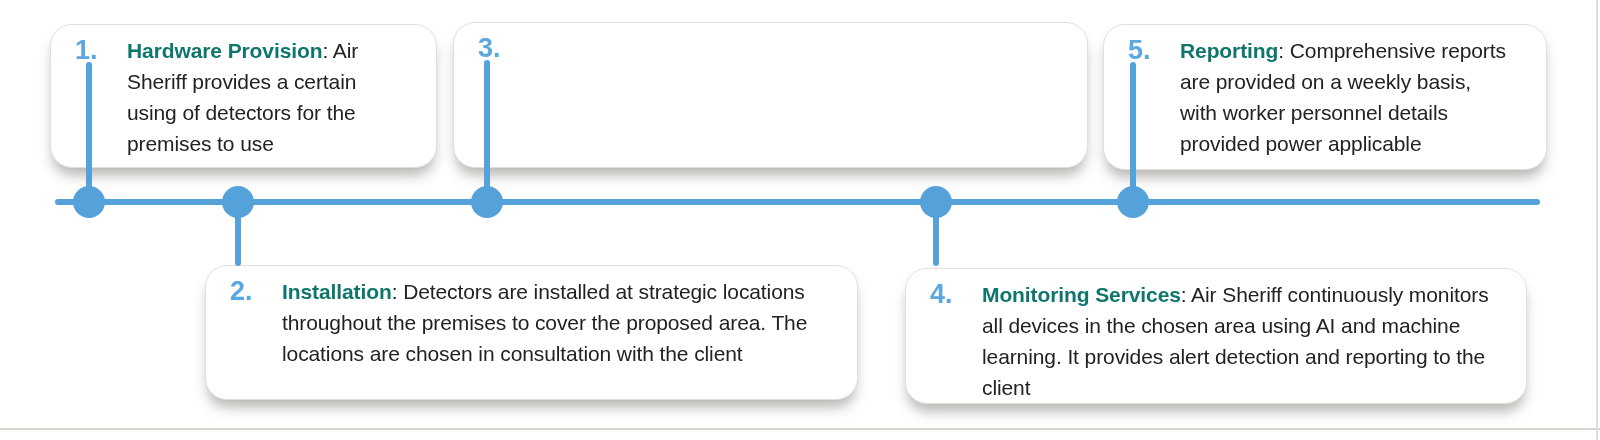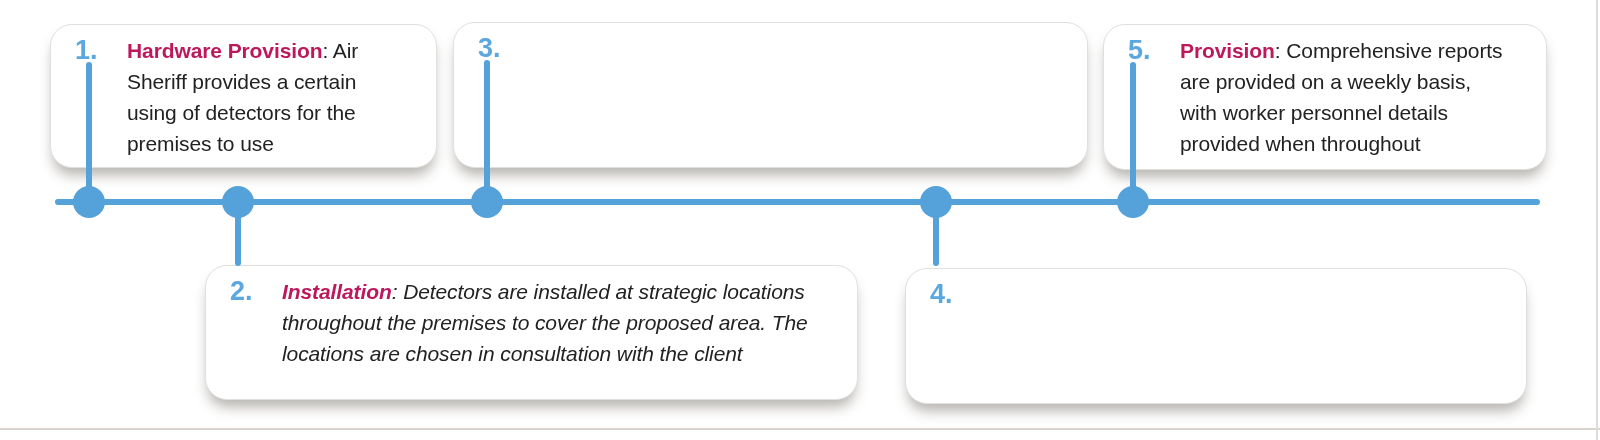--- a/index.html
+++ b/index.html
@@ -48,21 +48,21 @@
   .card4{left:905px;top:268px;width:622px;height:136px;}
   .card5{left:1103px;top:24px;width:444px;height:146px;padding-right:40px;}
   .num{
     flex:0 0 52px;
     font-size:27px;font-weight:bold;line-height:31px;
   }
   .body{
     margin:0;flex:1 1 auto;
     font-size:21px;line-height:31px;color:#222222;
   }
-  .body b{font-weight:bold;color:#be185d;}
+  .body b{font-weight:bold;color:#0f766e;}
   
   .edge-bottom{position:absolute;left:0;top:428px;width:1600px;height:2px;background:#d9d5ce;z-index:0;}
   .edge-right{position:absolute;left:1596px;top:0;width:2px;height:440px;background:#dcdcdc;z-index:0;}
 </style>
 </head>
 <body>
 
 <div id="stage" style="background: rgb(255, 255, 255);">
 
   <div class="spine blue" style="background: rgb(85, 162, 219);"></div>
@@ -79,32 +79,33 @@
   <div class="dot blue dot4" style="background: rgb(85, 162, 219);"></div>
   <div class="dot blue dot5" style="background: rgb(85, 162, 219);"></div>
 
   <div class="card card1">
     <span class="num" style="color: rgb(91, 167, 223);">1.</span>
     <p class="body" style="color: rgb(34, 34, 34);"><b>Hardware Provision</b><span>: Air Sheriff provides a certain using of detectors for the premises to use</span></p>
   </div>
 
   <div class="card card2">
     <span class="num" style="color: rgb(91, 167, 223);">2.</span>
-    <p class="body" style="color: rgb(34, 34, 34); font-style: italic;"><b>Installation</b><span>: Detectors are installed at strategic locations throughout the premises to cover the proposed area. The locations are chosen in consultation with the client</span></p>
+    <p class="body" style="color: rgb(34, 34, 34);"><b>Installation</b><span>: Detectors are installed at strategic locations throughout the premises to cover the proposed area. The locations are chosen in consultation with the client</span></p>
   </div>
 
   <div class="card card3">
     <span class="num" style="color: rgb(91, 167, 223);">3.</span>
   </div>
 
   <div class="card card4">
     <span class="num" style="color: rgb(91, 167, 223);">4.</span>
+    <p class="body" style="color: rgb(34, 34, 34);"><b>Monitoring Services</b><span>: Air Sheriff continuously monitors all devices in the chosen area using AI and machine learning. It provides alert detection and reporting to the client</span></p>
   </div>
 
   <div class="card card5">
     <span class="num" style="color: rgb(91, 167, 223);">5.</span>
-    <p class="body" style="color: rgb(34, 34, 34);"><b>Provision</b><span>: Comprehensive reports are provided on a weekly basis, with worker personnel details provided when throughout</span></p>
+    <p class="body" style="color: rgb(34, 34, 34);"><b>Reporting</b><span>: Comprehensive reports are provided on a weekly basis, with worker personnel details provided power applicable</span></p>
   </div>
 
   <div class="edge-bottom"></div>
   <div class="edge-right"></div>
 
 </div>
 
 </body></html>

